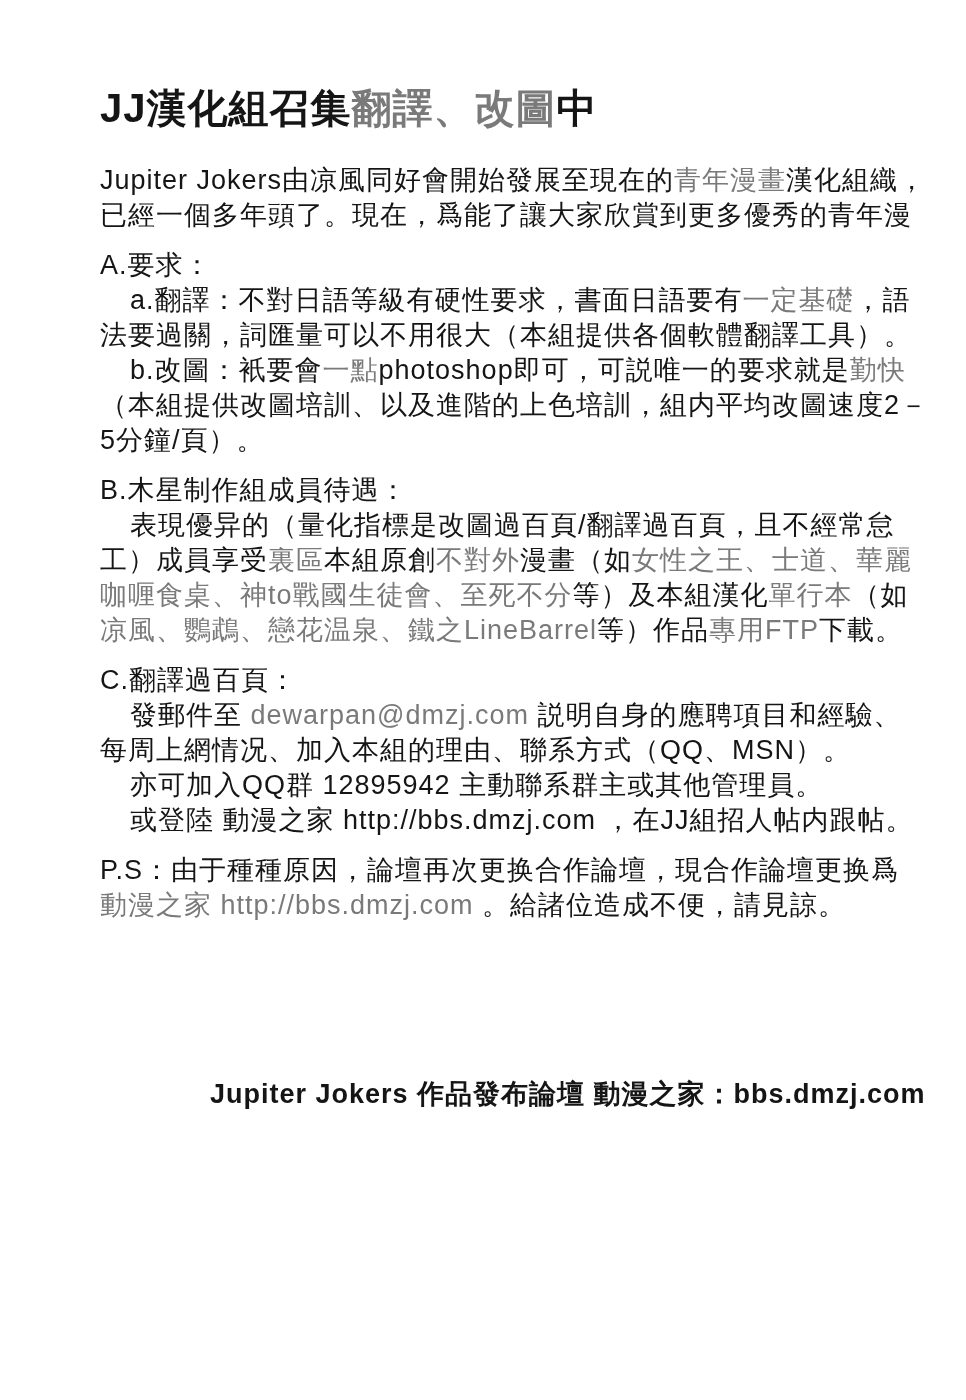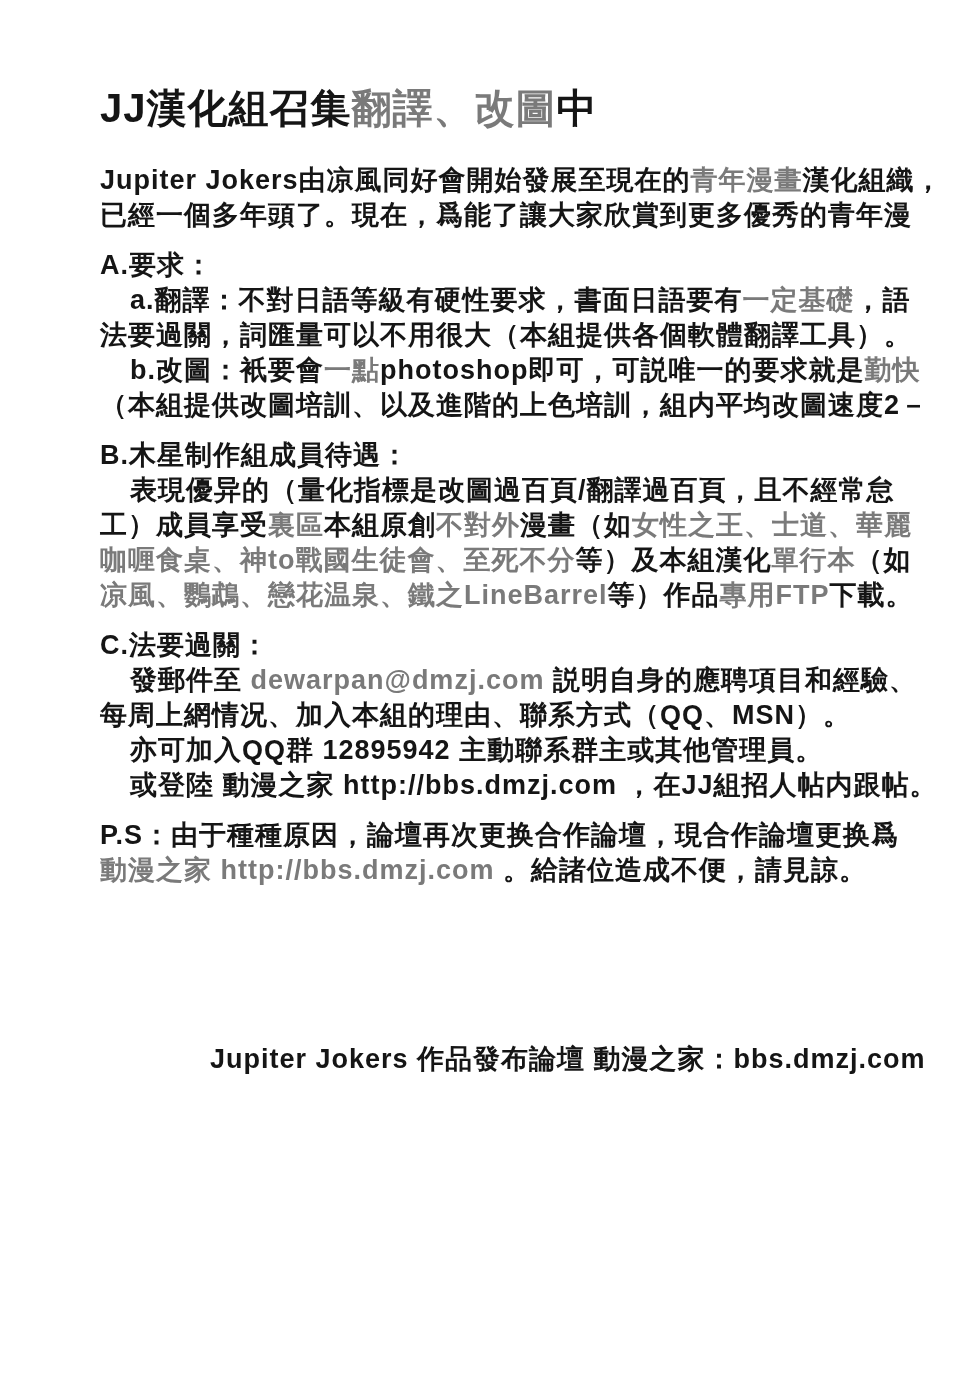--- a/index.html
+++ b/index.html
@@ -23,21 +23,21 @@
   .title{
     font-size:40px;
     line-height:44px;
     font-weight:bold;
     color:var(--text);
     white-space:nowrap;
     letter-spacing:1px;
     margin-bottom:33px;
   }
   .doc{
-    font-weight:bold;
+    font-weight:normal;
     font-size:27px;
     color:var(--text);
     letter-spacing:1px;
   }
   .block{margin-bottom:15px;}
   .line{
     line-height:35px;
     height:35px;
     white-space:nowrap;
   }
@@ -63,30 +63,31 @@
       <div class="block">
         <div class="line"><span class="run">Jupiter Jokers由凉風同好會開始發展至現在的</span><span class="run gray">青年漫畫</span><span class="run">漢化組織，</span></div>
         <div class="line"><span class="run">已經一個多年頭了。現在，爲能了讓大家欣賞到更多優秀的青年漫</span></div>
       </div>
       <div class="block">
         <div class="line"><span class="run">A.要求：</span></div>
         <div class="line indent"><span class="run">a.翻譯：不對日語等級有硬性要求，書面日語要有</span><span class="run gray">一定基礎</span><span class="run">，語</span></div>
         <div class="line"><span class="run">法要過關，詞匯量可以不用很大（本組提供各個軟體翻譯工具）。</span></div>
         <div class="line indent"><span class="run">b.改圖：衹要會</span><span class="run gray">一點</span><span class="run">photoshop即可，可説唯一的要求就是</span><span class="run gray">勤快</span></div>
         <div class="line"><span class="run">（本組提供改圖培訓、以及進階的上色培訓，組内平均改圖速度2－</span></div>
+        <div class="line"><span class="run">5分鐘/頁）。</span></div>
       </div>
       <div class="block">
         <div class="line"><span class="run">B.木星制作組成員待遇：</span></div>
         <div class="line indent"><span class="run">表現優异的（量化指標是改圖過百頁/翻譯過百頁，且不經常怠</span></div>
         <div class="line"><span class="run">工）成員享受</span><span class="run gray">裏區</span><span class="run">本組原創</span><span class="run gray">不對外</span><span class="run">漫畫（如</span><span class="run gray">女性之王、士道、華麗</span></div>
         <div class="line"><span class="run gray">咖喱食桌、神to戰國生徒會、至死不分</span><span class="run">等）及本組漢化</span><span class="run gray">單行本</span><span class="run">（如</span></div>
         <div class="line"><span class="run gray">凉風、鸚鵡、戀花温泉、鐵之LineBarrel</span><span class="run">等）作品</span><span class="run gray">專用FTP</span><span class="run">下載。</span></div>
       </div>
       <div class="block">
-        <div class="line"><span class="run">C.法要過關：</span></div>
+        <div class="line"><span class="run">C.翻譯過百頁：</span></div>
         <div class="line indent"><span class="run">發郵件至 </span><span class="run gray">dewarpan@dmzj.com</span><span class="run"> 説明自身的應聘項目和經驗、</span></div>
         <div class="line"><span class="run">每周上網情况、加入本組的理由、聯系方式（QQ、MSN）。</span></div>
         <div class="line indent"><span class="run">亦可加入QQ群 12895942 主動聯系群主或其他管理員。</span></div>
         <div class="line indent"><span class="run">或登陸 動漫之家 http://bbs.dmzj.com ，在JJ組招人帖内跟帖。</span></div>
       </div>
       <div class="block">
         <div class="line"><span class="run">P.S：由于種種原因，論壇再次更换合作論壇，現合作論壇更换爲</span></div>
         <div class="line"><span class="run gray">動漫之家 http://bbs.dmzj.com </span><span class="run">。給諸位造成不便，請見諒。</span></div>
       </div>
     </div>

